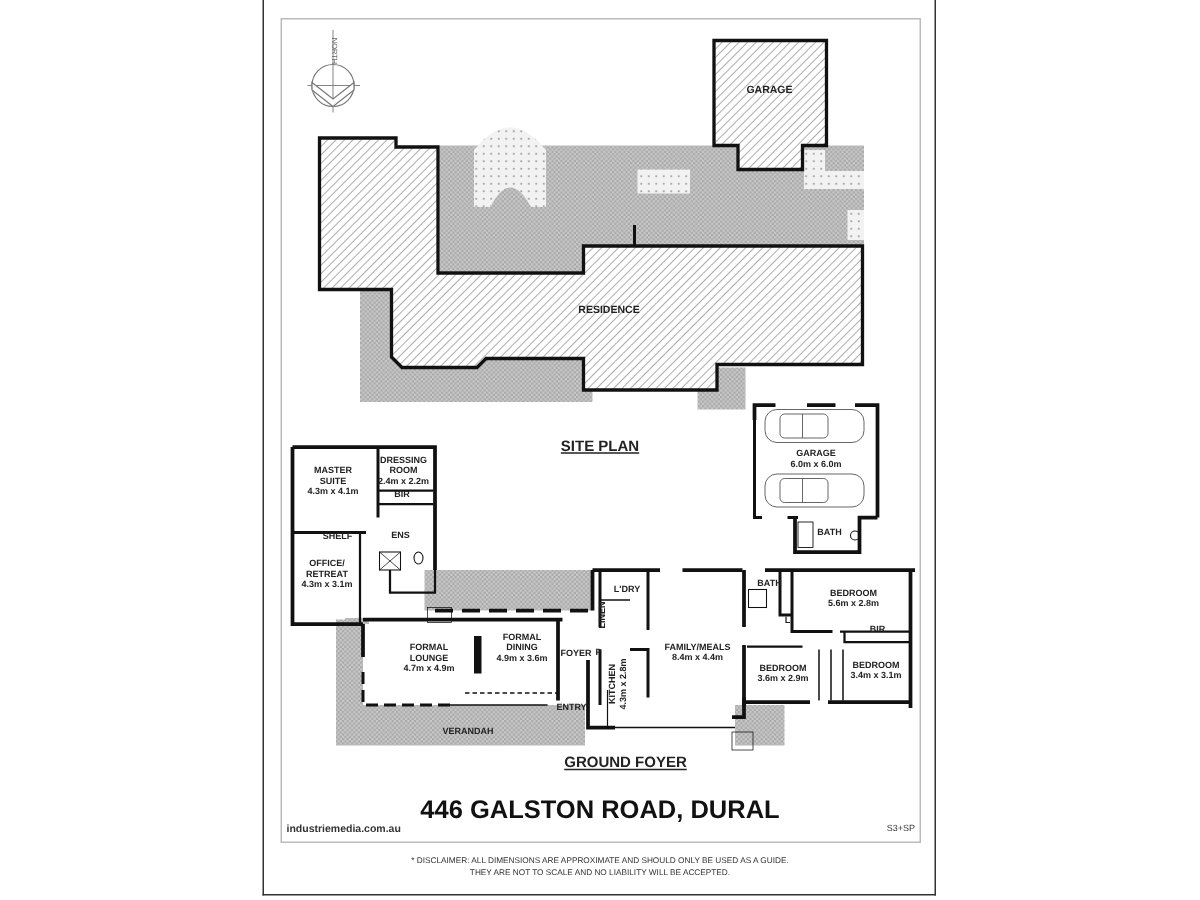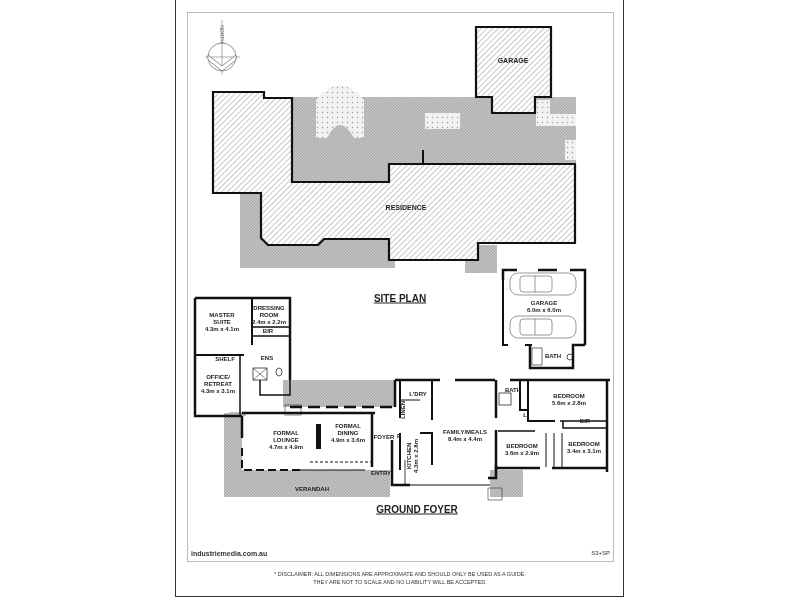--- a/index.html
+++ b/index.html
@@ -207,19 +207,20 @@
     <div>3.4m x 3.1m</div>
   </div>
   <div class="lbl s6" style="left:544px; top:307px;">
     <div>GARAGE</div>
     <div>6.0m x 6.0m</div>
   </div>
   <div class="lbl s6" style="left:553px; top:356px;">BATH</div>
 
   <div class="sec-title" style="left:417px; top:509px;">GROUND FOYER</div>
 
+  <div class="address">446 GALSTON ROAD, DURAL</div>
   <div class="website">industriemedia.com.au</div>
   <div class="code">S3+SP</div>
   <div class="disclaimer">
     <div>* DISCLAIMER: ALL DIMENSIONS ARE APPROXIMATE AND SHOULD ONLY BE USED AS A GUIDE.</div>
     <div>THEY ARE NOT TO SCALE AND NO LIABILITY WILL BE ACCEPTED.</div>
   </div>
 </div>
 
 </body></html>

